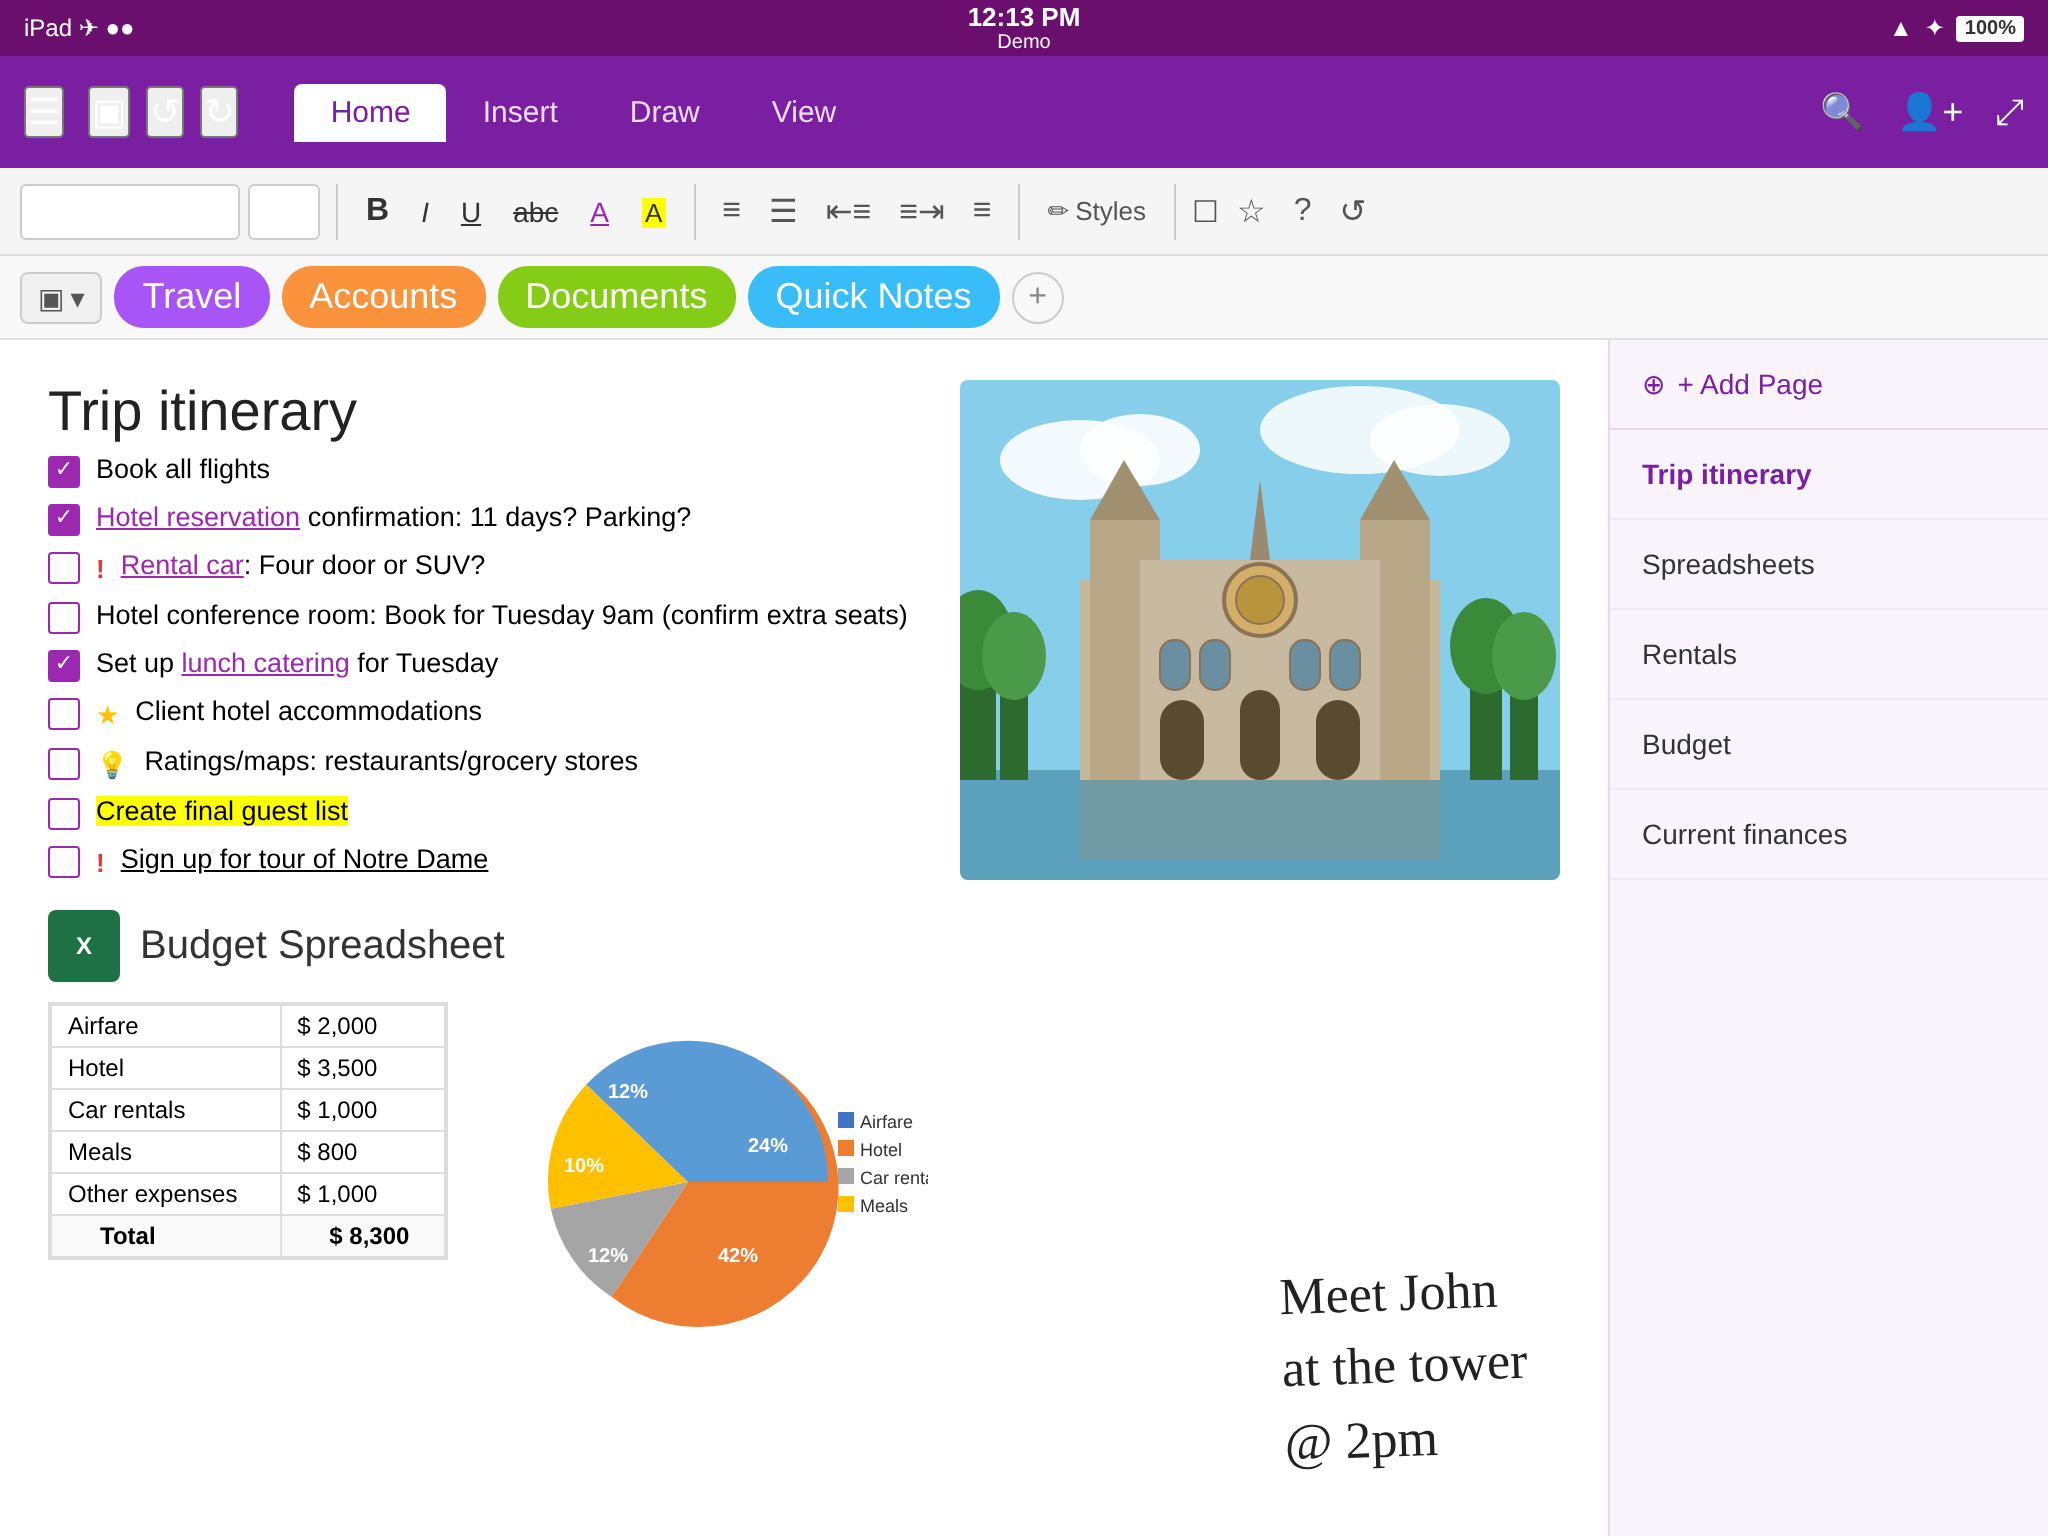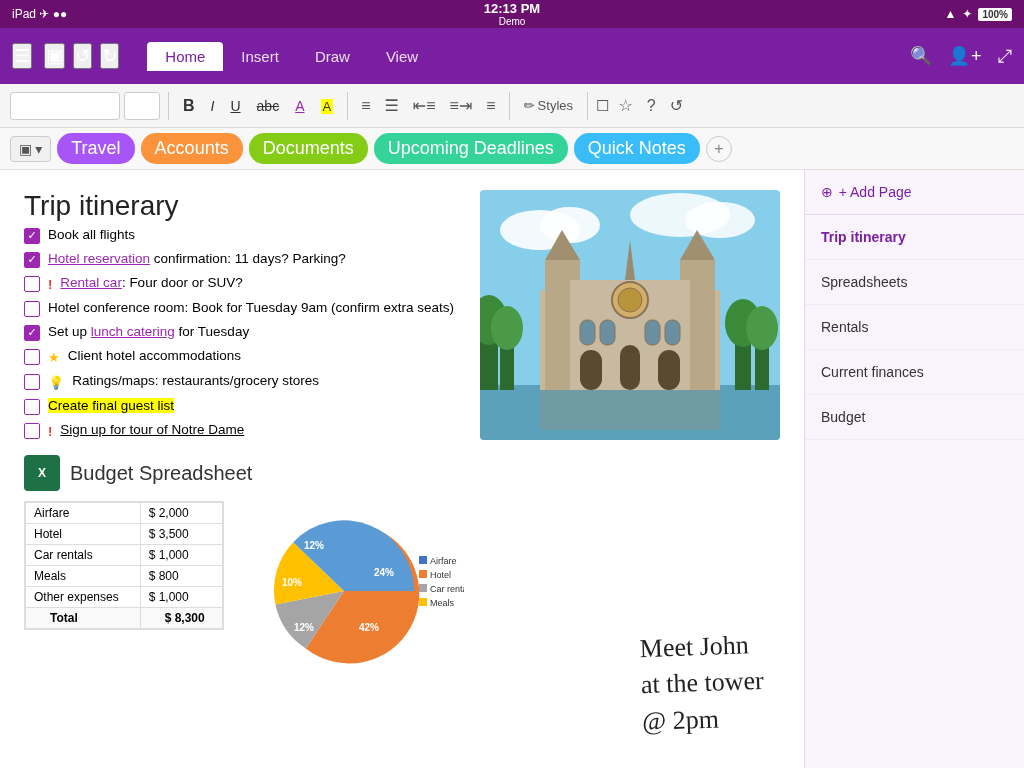--- a/index.html
+++ b/index.html
@@ -279,21 +279,20 @@
 </div>
 
 <div id="notebook-tabs">
   <button class="nb-toggle">
     <span>▣</span>
     <span>▾</span>
   </button>
   <button class="nb-tab travel">Travel</button>
   <button class="nb-tab accounts">Accounts</button>
   <button class="nb-tab documents">Documents</button>
-  <button class="nb-tab upcoming">Upcoming Deadlines</button>
   <button class="nb-tab quicknotes">Quick Notes</button>
   <button class="nb-add">+</button>
 </div>
 
 <div id="main">
 
   <div id="note-content">
 
     <div class="note-image">
       <svg class="notre-dame-svg" viewBox="0 0 300 250" xmlns="http://www.w3.org/2000/svg">
@@ -499,20 +498,20 @@
     <div class="sidebar-page active">
       <span>Trip itinerary</span>
     </div>
     <div class="sidebar-page">
       <span>Spreadsheets</span>
     </div>
     <div class="sidebar-page">
       <span>Rentals</span>
     </div>
     <div class="sidebar-page">
+      <span>Budget</span>
+    </div>
+    <div class="sidebar-page">
       <span>Current finances</span>
     </div>
-    <div class="sidebar-page">
-      <span>Budget</span>
-    </div>
   </div>
 
 </div>
 
 </body></html>

